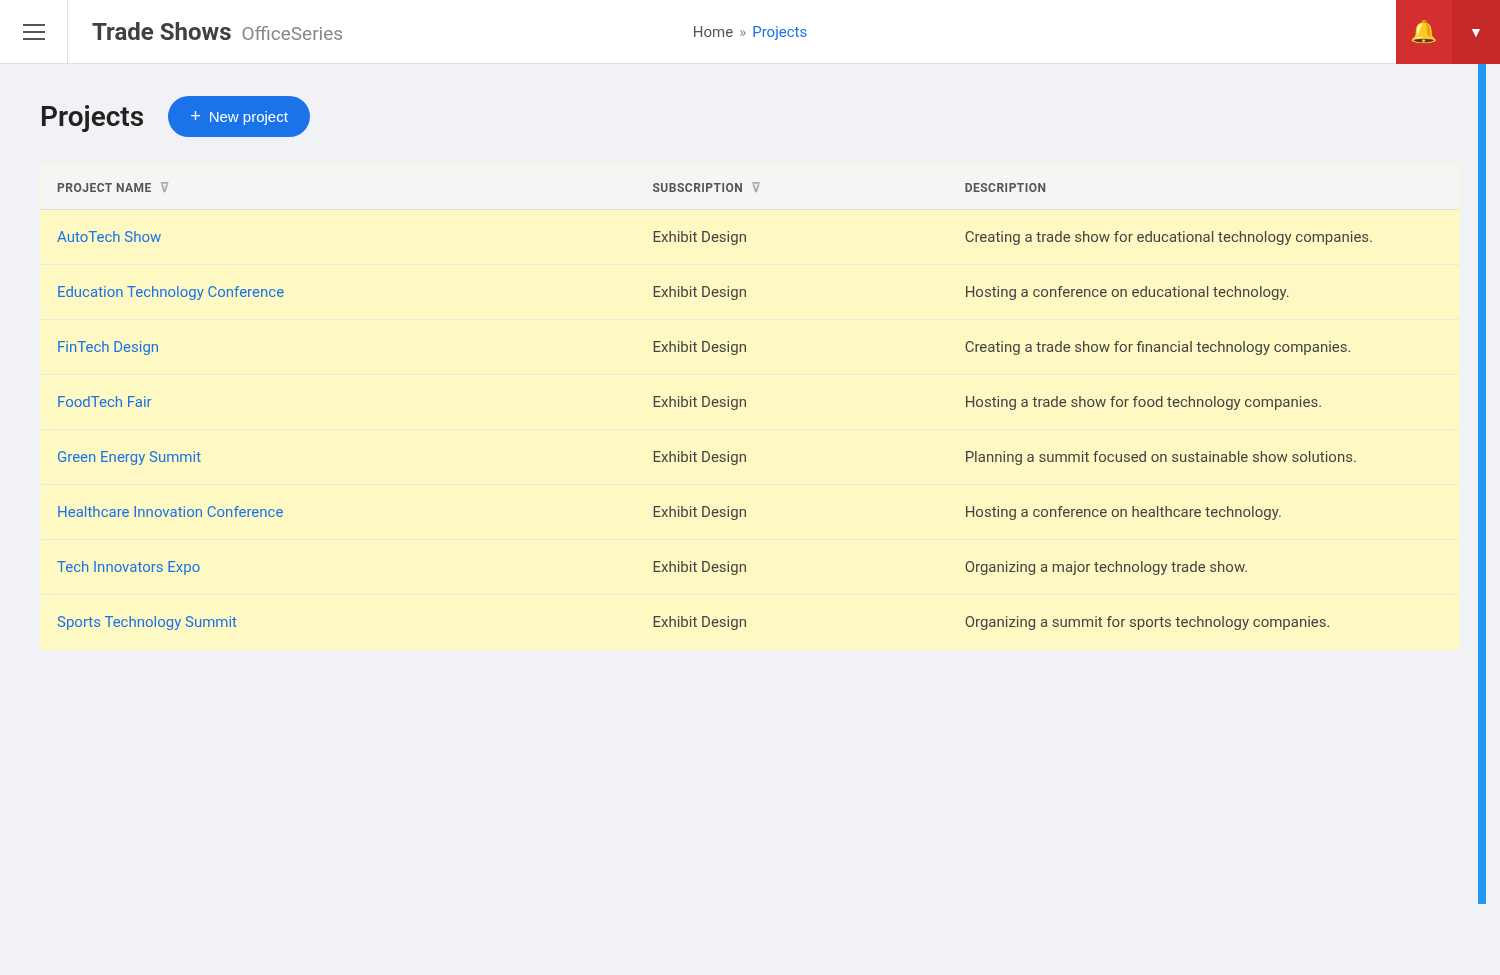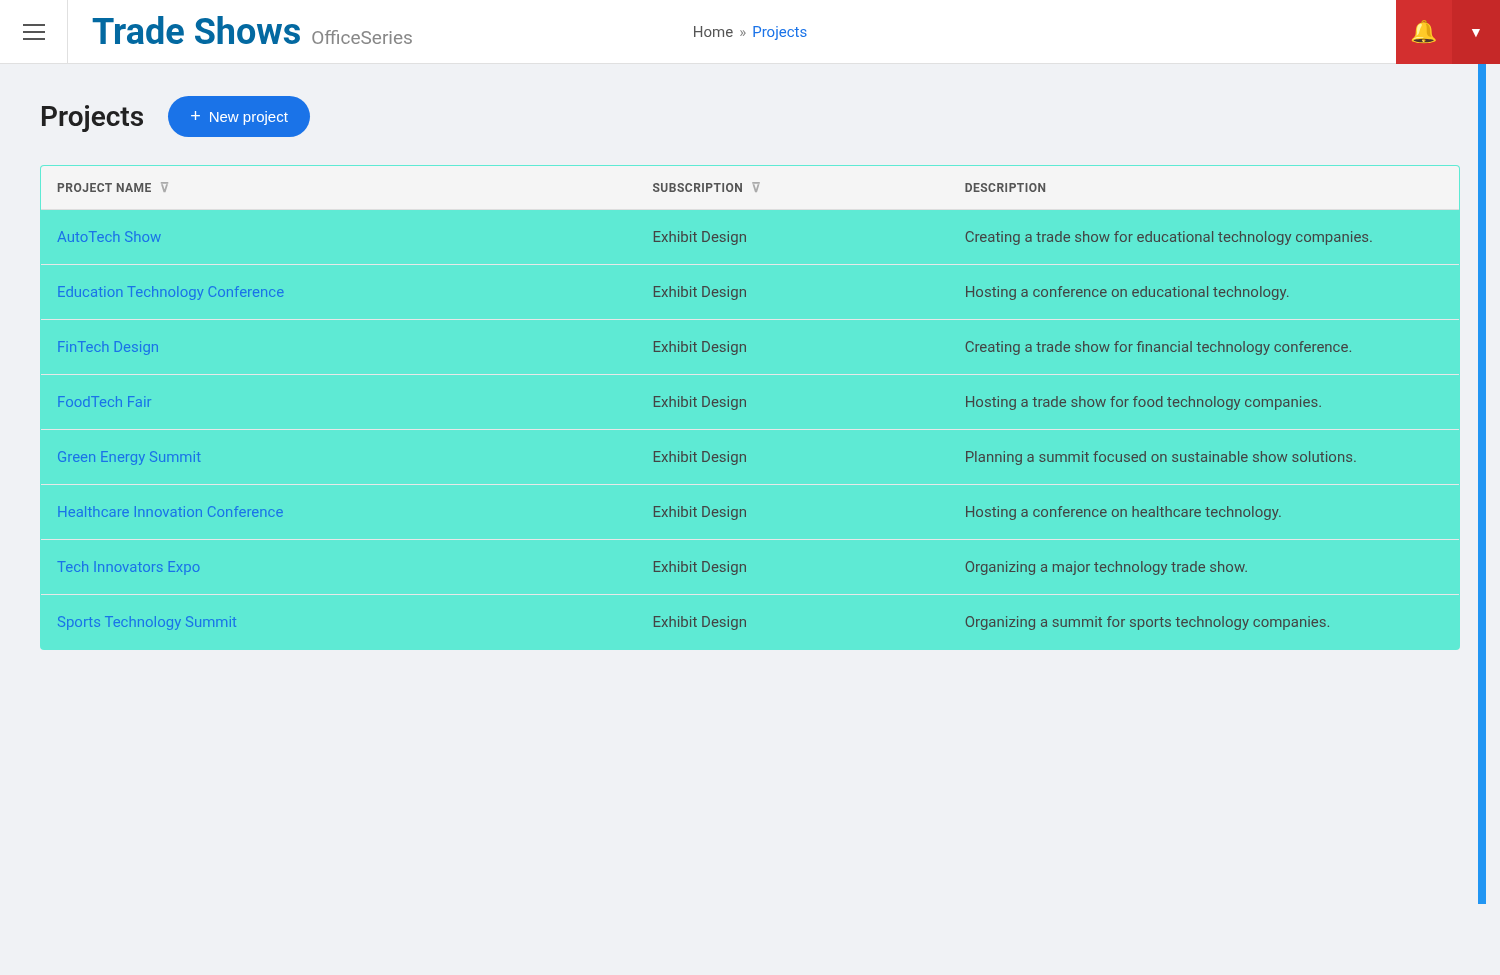--- a/index.html
+++ b/index.html
@@ -42,23 +42,23 @@
       height: 2px;
       background: #555;
     }
     .header-title-area {
       display: flex;
       align-items: baseline;
       gap: 10px;
       padding: 0 24px;
     }
     .app-title {
-      font-size: 36px;
+      font-size: 24px;
       font-weight: 700;
-      color: #0369a1;
+      color: #404040;
     }
     .app-subtitle {
       font-size: 19px;
       color: #888;
       font-weight: 400;
     }
     .header-nav {
       position: absolute;
       left: 50%;
       transform: translateX(-50%);
@@ -145,21 +145,21 @@
     }
     .new-project-btn .plus-icon {
       font-size: 18px;
       font-weight: 300;
     }
 
     
     .projects-table {
       width: 100%;
       border-collapse: collapse;
-      background: #5eead4;
+      background: #fef9c3;
       border: 1px solid #ddd;
       border-radius: 4px;
       overflow: hidden;
     }
     .projects-table thead tr {
       background: #f5f5f5;
     }
     .projects-table thead th {
       padding: 14px 16px;
       text-align: left;
@@ -288,21 +288,21 @@
           <td class="description-text">Creating a trade show for educational technology companies.</td>
         </tr>
         <tr>
           <td><a class="project-link" href="#">Education Technology Conference</a></td>
           <td class="subscription-text">Exhibit Design</td>
           <td class="description-text">Hosting a conference on educational technology.</td>
         </tr>
         <tr>
           <td><a class="project-link" href="#">FinTech Design</a></td>
           <td class="subscription-text">Exhibit Design</td>
-          <td class="description-text">Creating a trade show for financial technology conference.</td>
+          <td class="description-text">Creating a trade show for financial technology companies.</td>
         </tr>
         <tr>
           <td><a class="project-link" href="#">FoodTech Fair</a></td>
           <td class="subscription-text">Exhibit Design</td>
           <td class="description-text">Hosting a trade show for food technology companies.</td>
         </tr>
         <tr>
           <td><a class="project-link" href="#">Green Energy Summit</a></td>
           <td class="subscription-text">Exhibit Design</td>
           <td class="description-text">Planning a summit focused on sustainable show solutions.</td>

